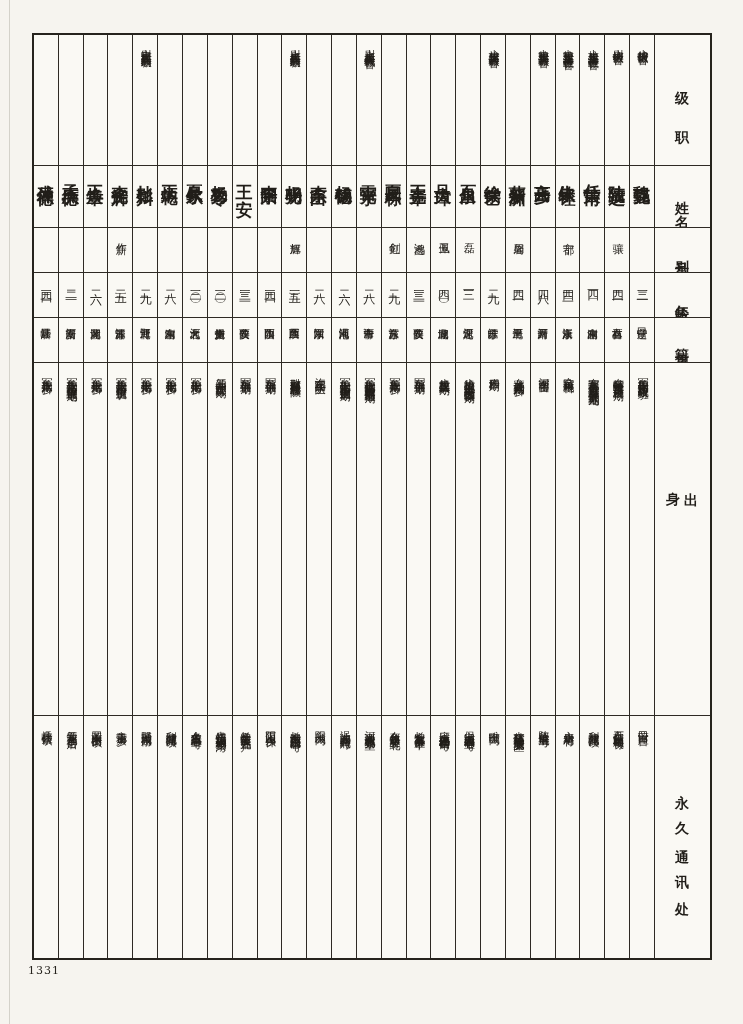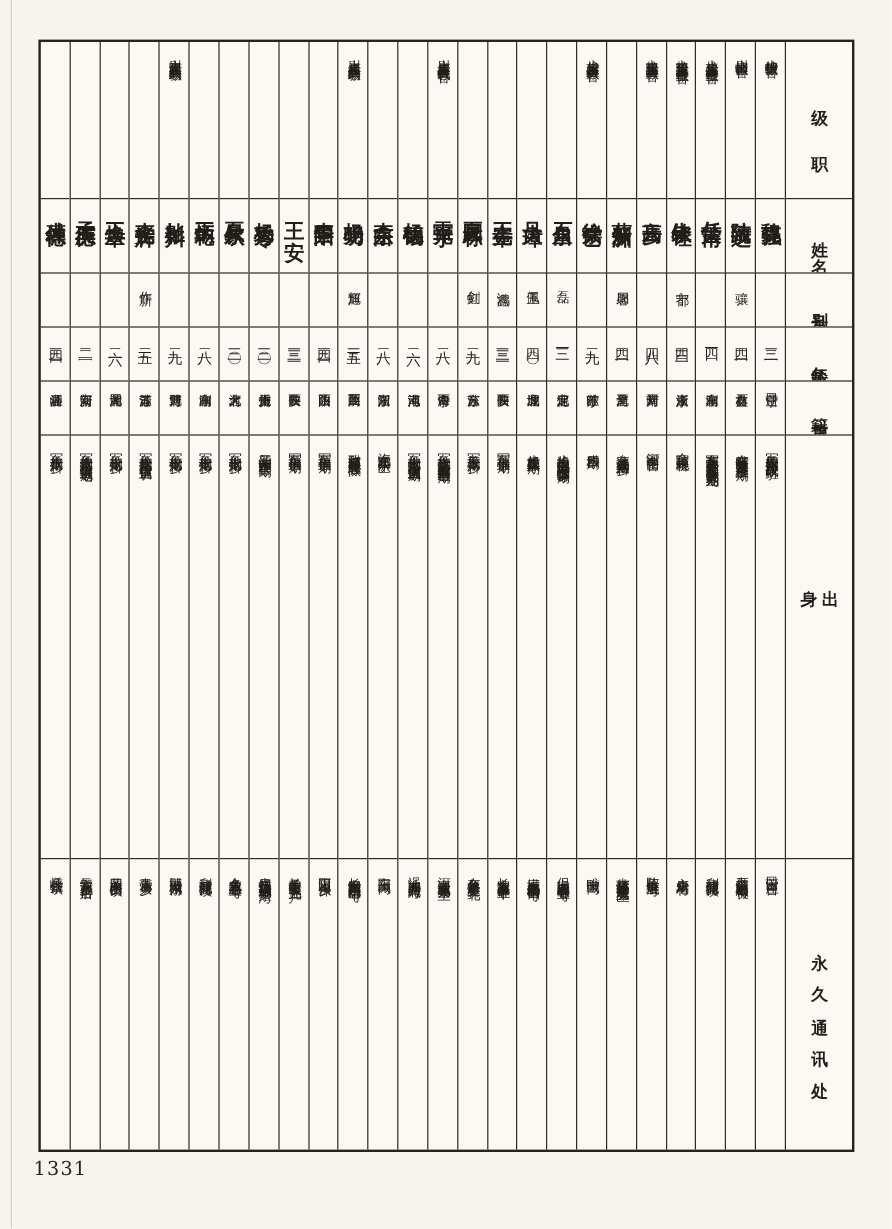--- a/index.html
+++ b/index.html
@@ -50,21 +50,21 @@
   .header-col .vtext{font-size:14px;font-weight:bold;}
   .h-jizhi .vtext{letter-spacing:40px;padding-top:40px;}
   .h-name .vtext{letter-spacing:14px;padding-top:14px;}
   .h-alias .vtext{letter-spacing:2px;padding-top:2px;}
   .h-age .vtext{letter-spacing:2px;padding-top:2px;}
   .h-native .vtext{letter-spacing:6px;padding-top:6px;}
   .h-origin .vtext{letter-spacing:118px;padding-top:118px;}
   .h-address .vtext{letter-spacing:27px;padding-top:27px;}
   .page-num{
     position:absolute;left:28px;top:964px;
-    font-family:"DejaVu Serif",serif;font-size:16px;letter-spacing:1px;color:#26231d;
+    font-family:"DejaVu Serif",serif;font-size:11px;letter-spacing:1px;color:#26231d;
   }
 </style>
 </head>
 <body>
 
 <div class="scan-edge"></div>
 
 <div class="sheet-table" id="sheet-table">
   <div class="col header-col">
     <div class="cell r-rank h-jizhi">

